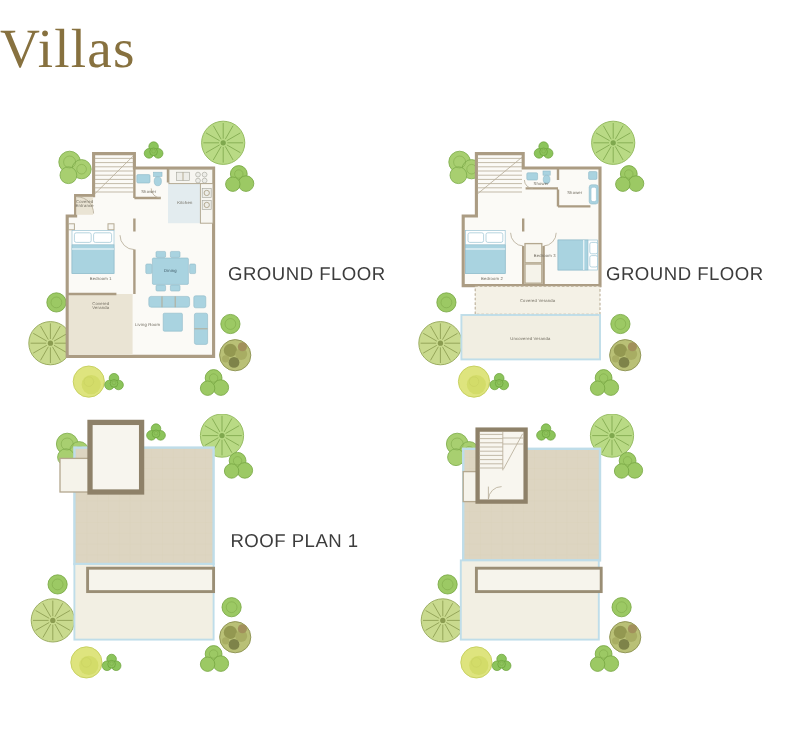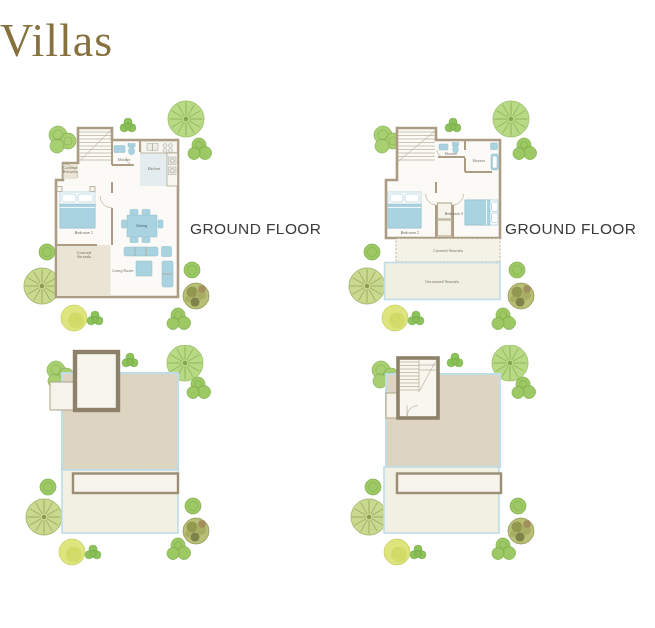--- a/index.html
+++ b/index.html
@@ -308,20 +308,21 @@
         </g>
         <g>
           <rect class="roof" x="62" y="28" width="116" height="97"></rect>
           <rect x="63" y="29" width="114" height="95" fill="url(#roofgrid)"></rect>
           <rect class="lower-ver" x="62" y="125" width="116" height="63"></rect>
           <rect class="pergola" x="73" y="128.5" width="105" height="19.5"></rect>
           <rect class="niche" x="50" y="37" width="25" height="28"></rect>
           <rect class="stairbox" x="75" y="7" width="43" height="58"></rect>
         </g>
       </svg>
+      <div class="caption" style="left:192px;top:98px">ROOF PLAN 1</div>
     </div>
 
     <div class="cell">
       <svg class="scene" width="327" height="283" viewBox="0 0 327 283">
         <g>
           <use href="#t-bushpair" x="53" y="25"></use>
           <use href="#t-clover" x="127" y="16"></use>
           <use href="#t-radial" x="182" y="18"></use>
           <use href="#t-bush" x="195" y="44"></use>
           <use href="#t-sbush" x="45" y="142"></use>

